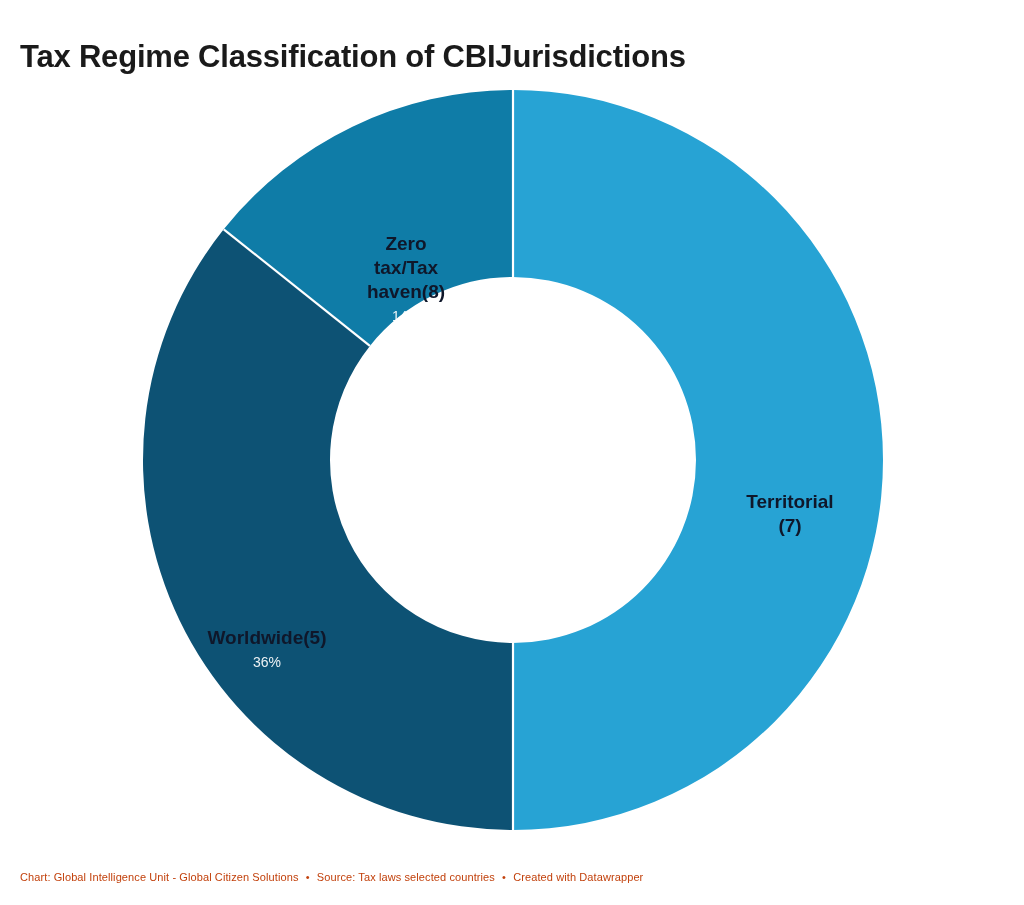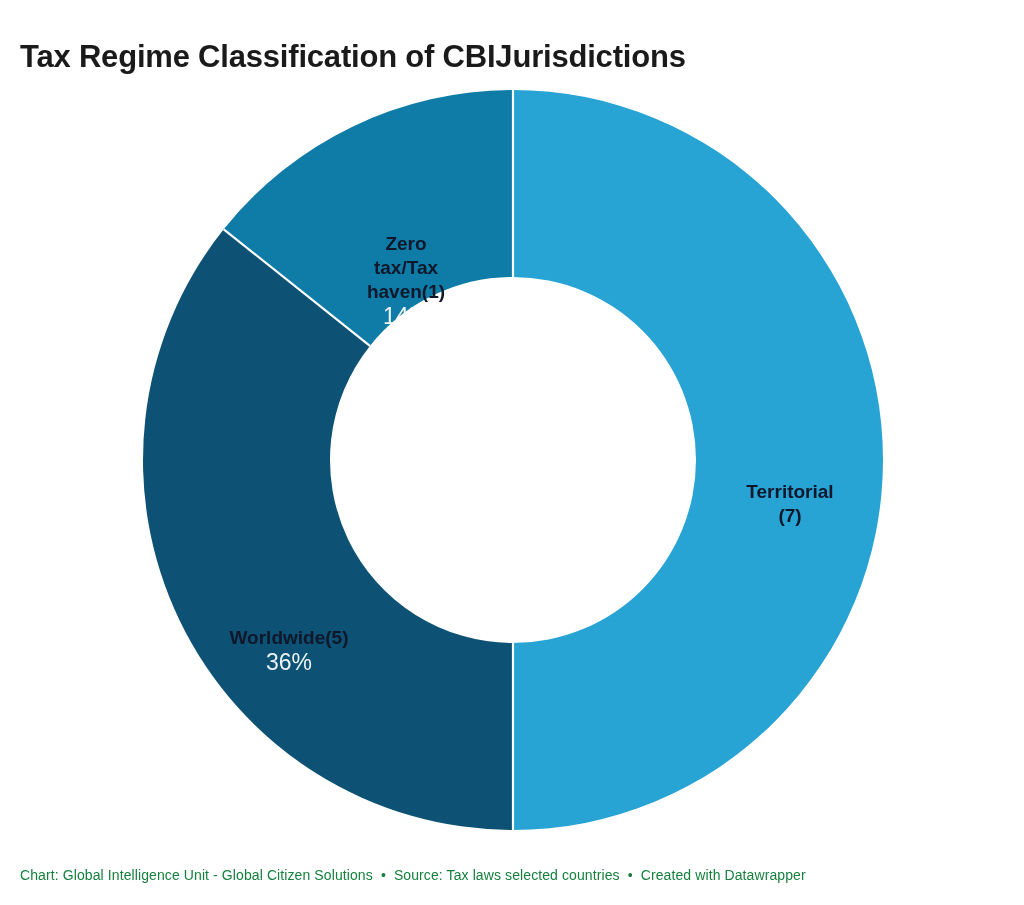--- a/index.html
+++ b/index.html
@@ -57,50 +57,50 @@
     pointer-events: none;
   }
   .slice-label .name {
     display: block;
     font-size: 19px;
     font-weight: bold;
     color: #0f172a;
   }
   .slice-label .pct {
     display: block;
-    font-size: 23px;
+    font-size: 14px;
     font-weight: normal;
     color: #ffffff;
     opacity: 0.92;
   }
 
   #label-territorial {
     left: 700px;
-    top: 408px;
+    top: 418px;
     width: 180px;
   }
   #label-zero {
     left: 336px;
     top: 160px;
     width: 140px;
   }
   #label-worldwide {
-    left: 194px;
+    left: 172px;
     top: 554px;
     width: 190px;
   }
 
   
   .chart-footer {
     position: absolute;
     left: 20px;
     bottom: 22px;
-    font-size: 14px;
+    font-size: 11px;
     font-weight: normal;
-    color: #15803d;
+    color: #c2410c;
     letter-spacing: 0.1px;
     white-space: nowrap;
   }
   .chart-footer .sep {
     padding: 0 4px;
   }
 </style>
 </head>
 <body>
 
@@ -125,21 +125,21 @@
     </svg>
 
     <div class="slice-label" id="label-territorial">
       <span class="name">Territorial</span>
       <span class="name">(7)</span>
     </div>
 
     <div class="slice-label" id="label-zero">
       <span class="name">Zero</span>
       <span class="name">tax/Tax</span>
-      <span class="name">haven(1)</span>
+      <span class="name">haven(8)</span>
       <span class="pct">14%</span>
     </div>
 
     <div class="slice-label" id="label-worldwide">
       <span class="name">Worldwide(5)</span>
       <span class="pct">36%</span>
     </div>
   </div>
 
   <div class="chart-footer">

